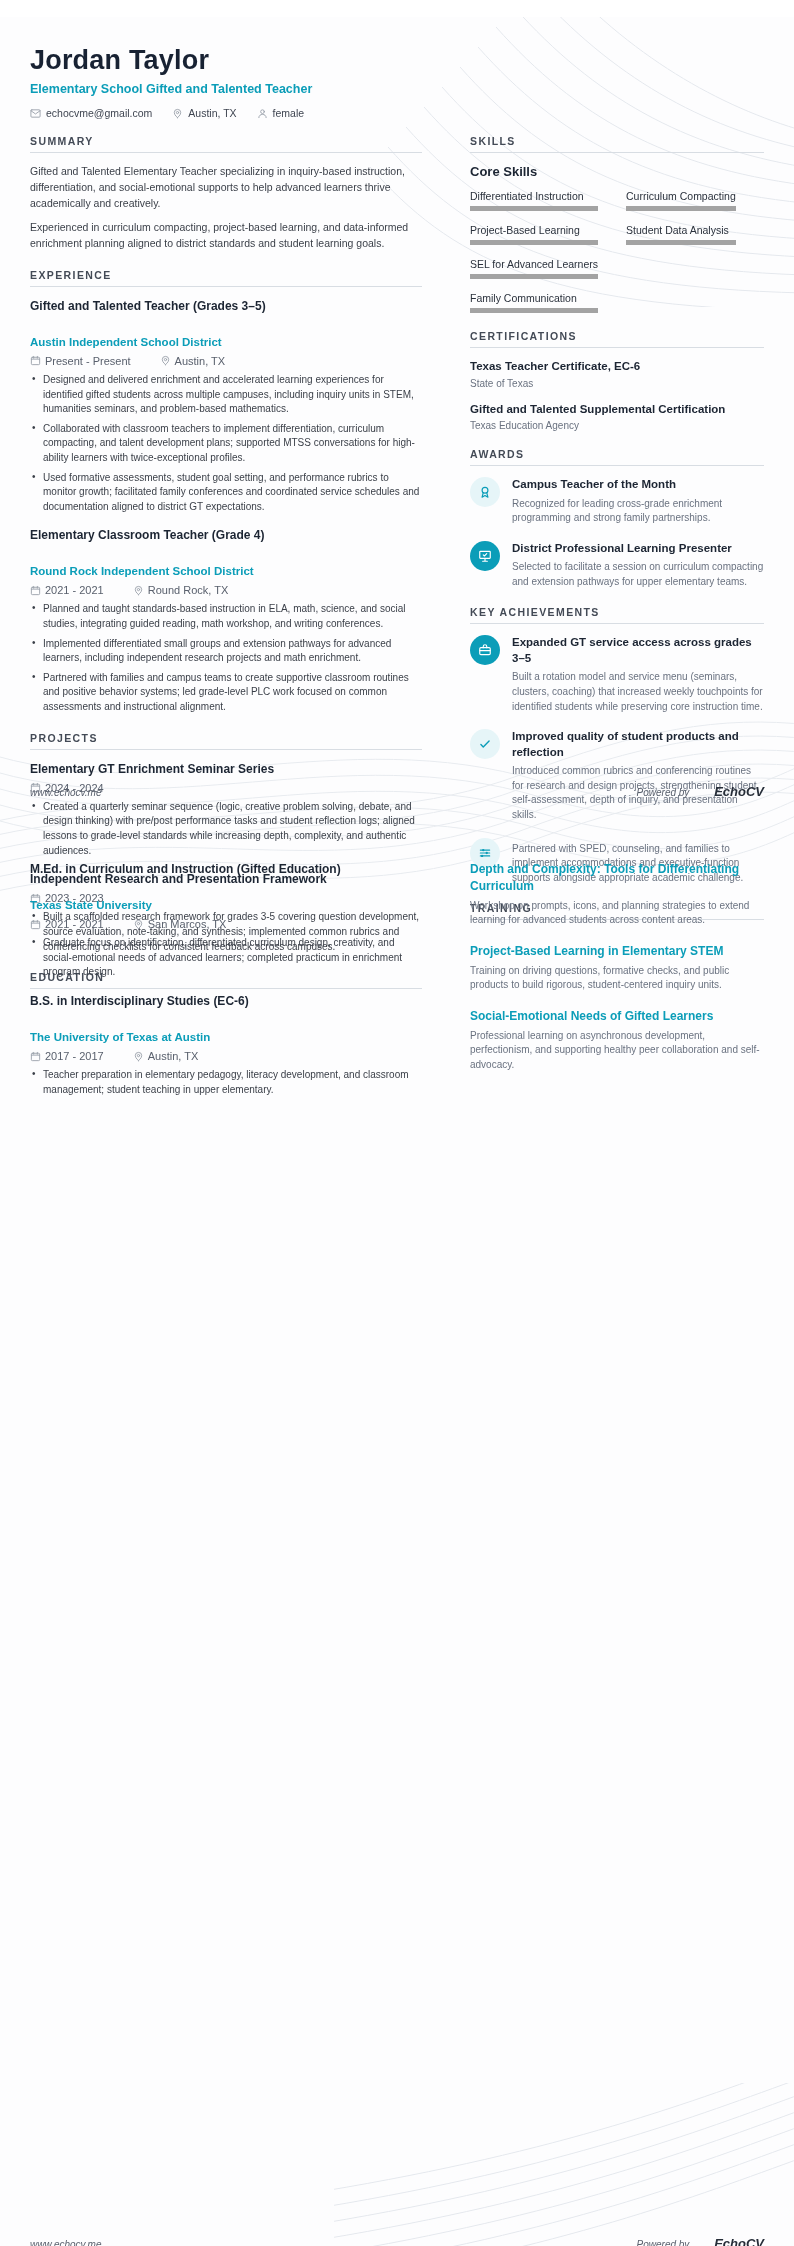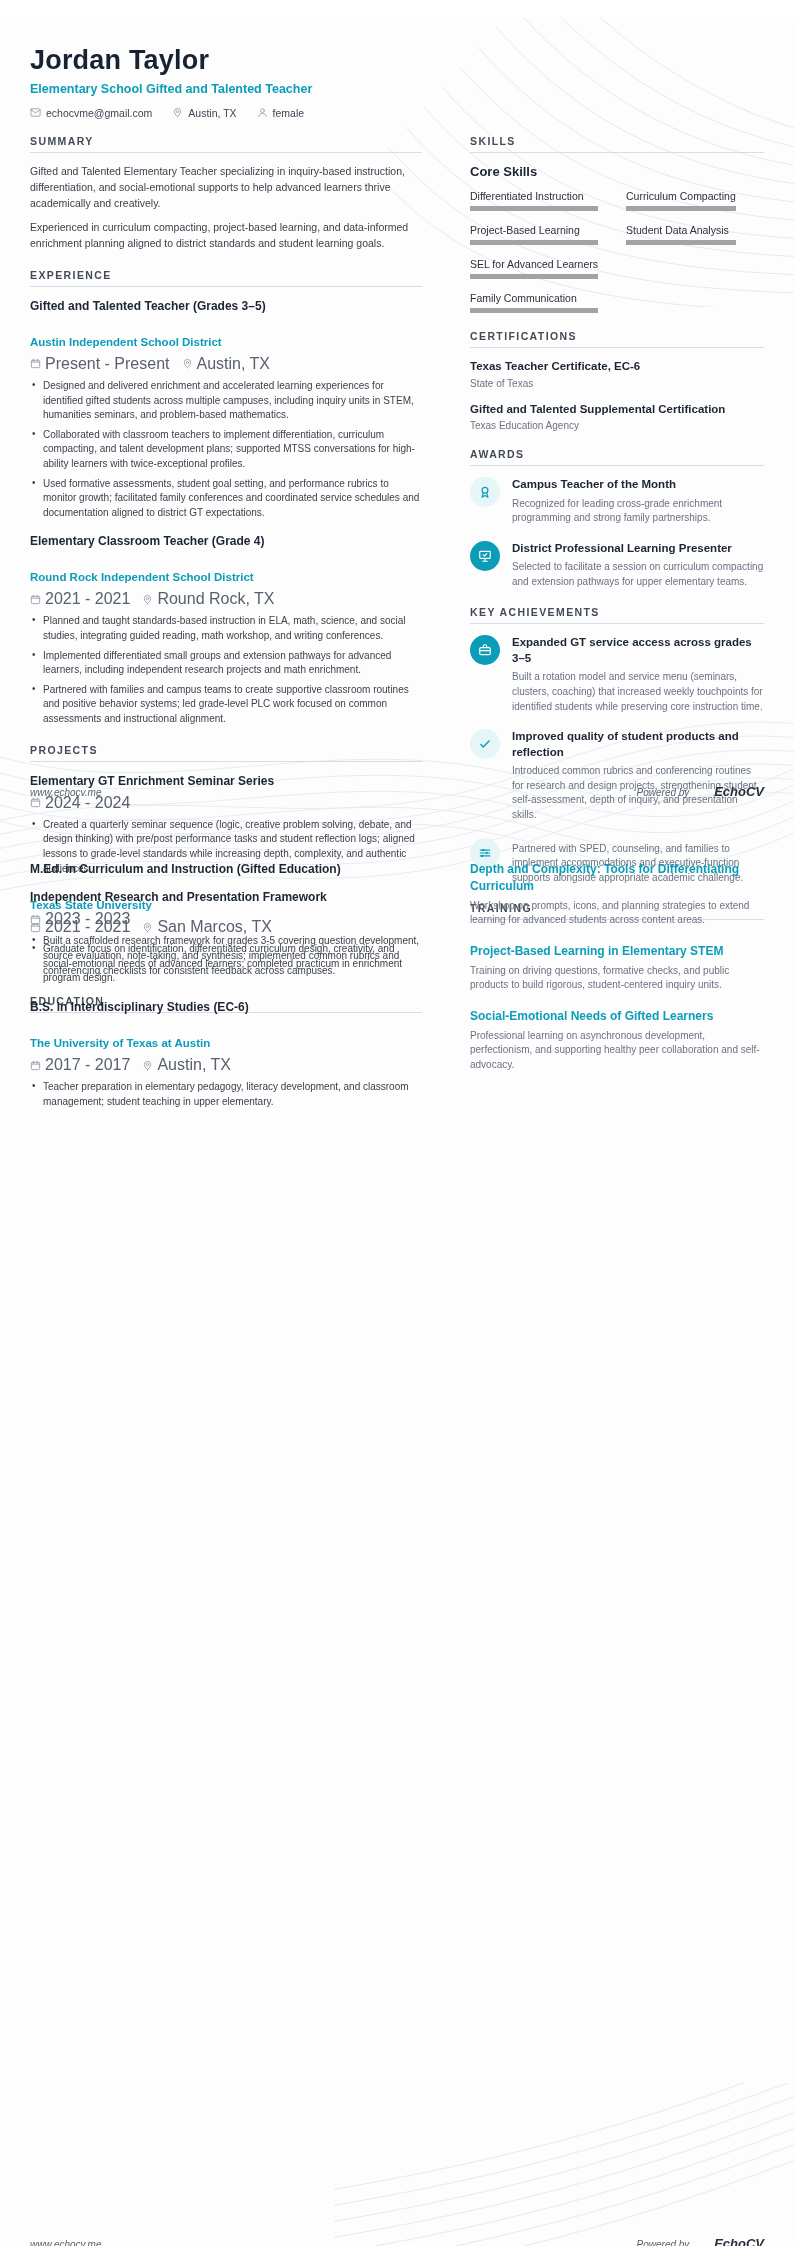--- a/index.html
+++ b/index.html
@@ -19,34 +19,34 @@
 
   .columns { display:flex; gap:48px; align-items:flex-start; }
   .col-left { flex:0 0 392px; width:392px; }
   .col-right { flex:1; min-width:0; }
 
   
   .resume-header { padding-top:28px; margin-bottom:16px; }
   .name { font-size:27px; font-weight:700; color:#182233; letter-spacing:.2px; }
   .cand-title { font-size:12.5px; color:#0b9db8; font-weight:600; margin-top:6px; }
   .contact-row { display:flex; gap:20px; margin-top:11px; font-size:10.5px; color:#3f4551; align-items:center; }
-  .contact-item { display:inline-flex; gap:5px; }
+  .contact-item { display:inline-flex; align-items:center; gap:5px; }
   .ic { width:11px; height:11px; flex:0 0 auto; }
   .contact-item .ic, .meta-item .ic { color:#9aa1ab; }
 
   
   .section { margin-bottom:17px; }
   .sec-head { font-size:10.5px; font-weight:600; color:#434a56; letter-spacing:1.4px; margin-bottom:5px; }
   .sec-rule { border:0; border-top:1px solid #d8dde3; margin-bottom:11px; }
   .para { font-size:10.5px; line-height:1.5; color:#3a3f48; margin-bottom:9px; }
 
   .job { margin-bottom:13px; }
   .job-title { font-size:12px; font-weight:700; color:#1c2533; line-height:1.35; }
   .org { font-size:11.5px; color:#0b9db8; font-weight:600; margin-top:3px; display:inline-block; text-decoration:none; cursor:pointer; }
-  .meta { display:flex; gap:12px; font-size:16px; color:#59606d; margin-top:5px; align-items:center; }
+  .meta { display:flex; gap:29px; font-size:11px; color:#59606d; margin-top:5px; align-items:center; }
   .meta-item { display:inline-flex; gap:4px; align-items:center; }
   .bullets { list-style:none; margin-top:6px; }
   .bullets li { position:relative; padding-left:13px; font-size:10px; line-height:1.46; color:#3a3f48; margin-bottom:5px; }
   .bullets li::before { content:"•"; position:absolute; left:2px; top:-1px; color:#3a3f48; }
 
   
   .skills-group { font-size:13px; font-weight:700; color:#1c2533; margin-bottom:11px; }
   .tags { display:grid; grid-template-columns:max-content max-content; column-gap:28px; row-gap:13px; }
   .tag { font-size:10.5px; color:#2a313c; padding-bottom:4px; border-bottom:5px solid #a3a3a3; }
   .tag:nth-child(n+5) { grid-column:1; }

